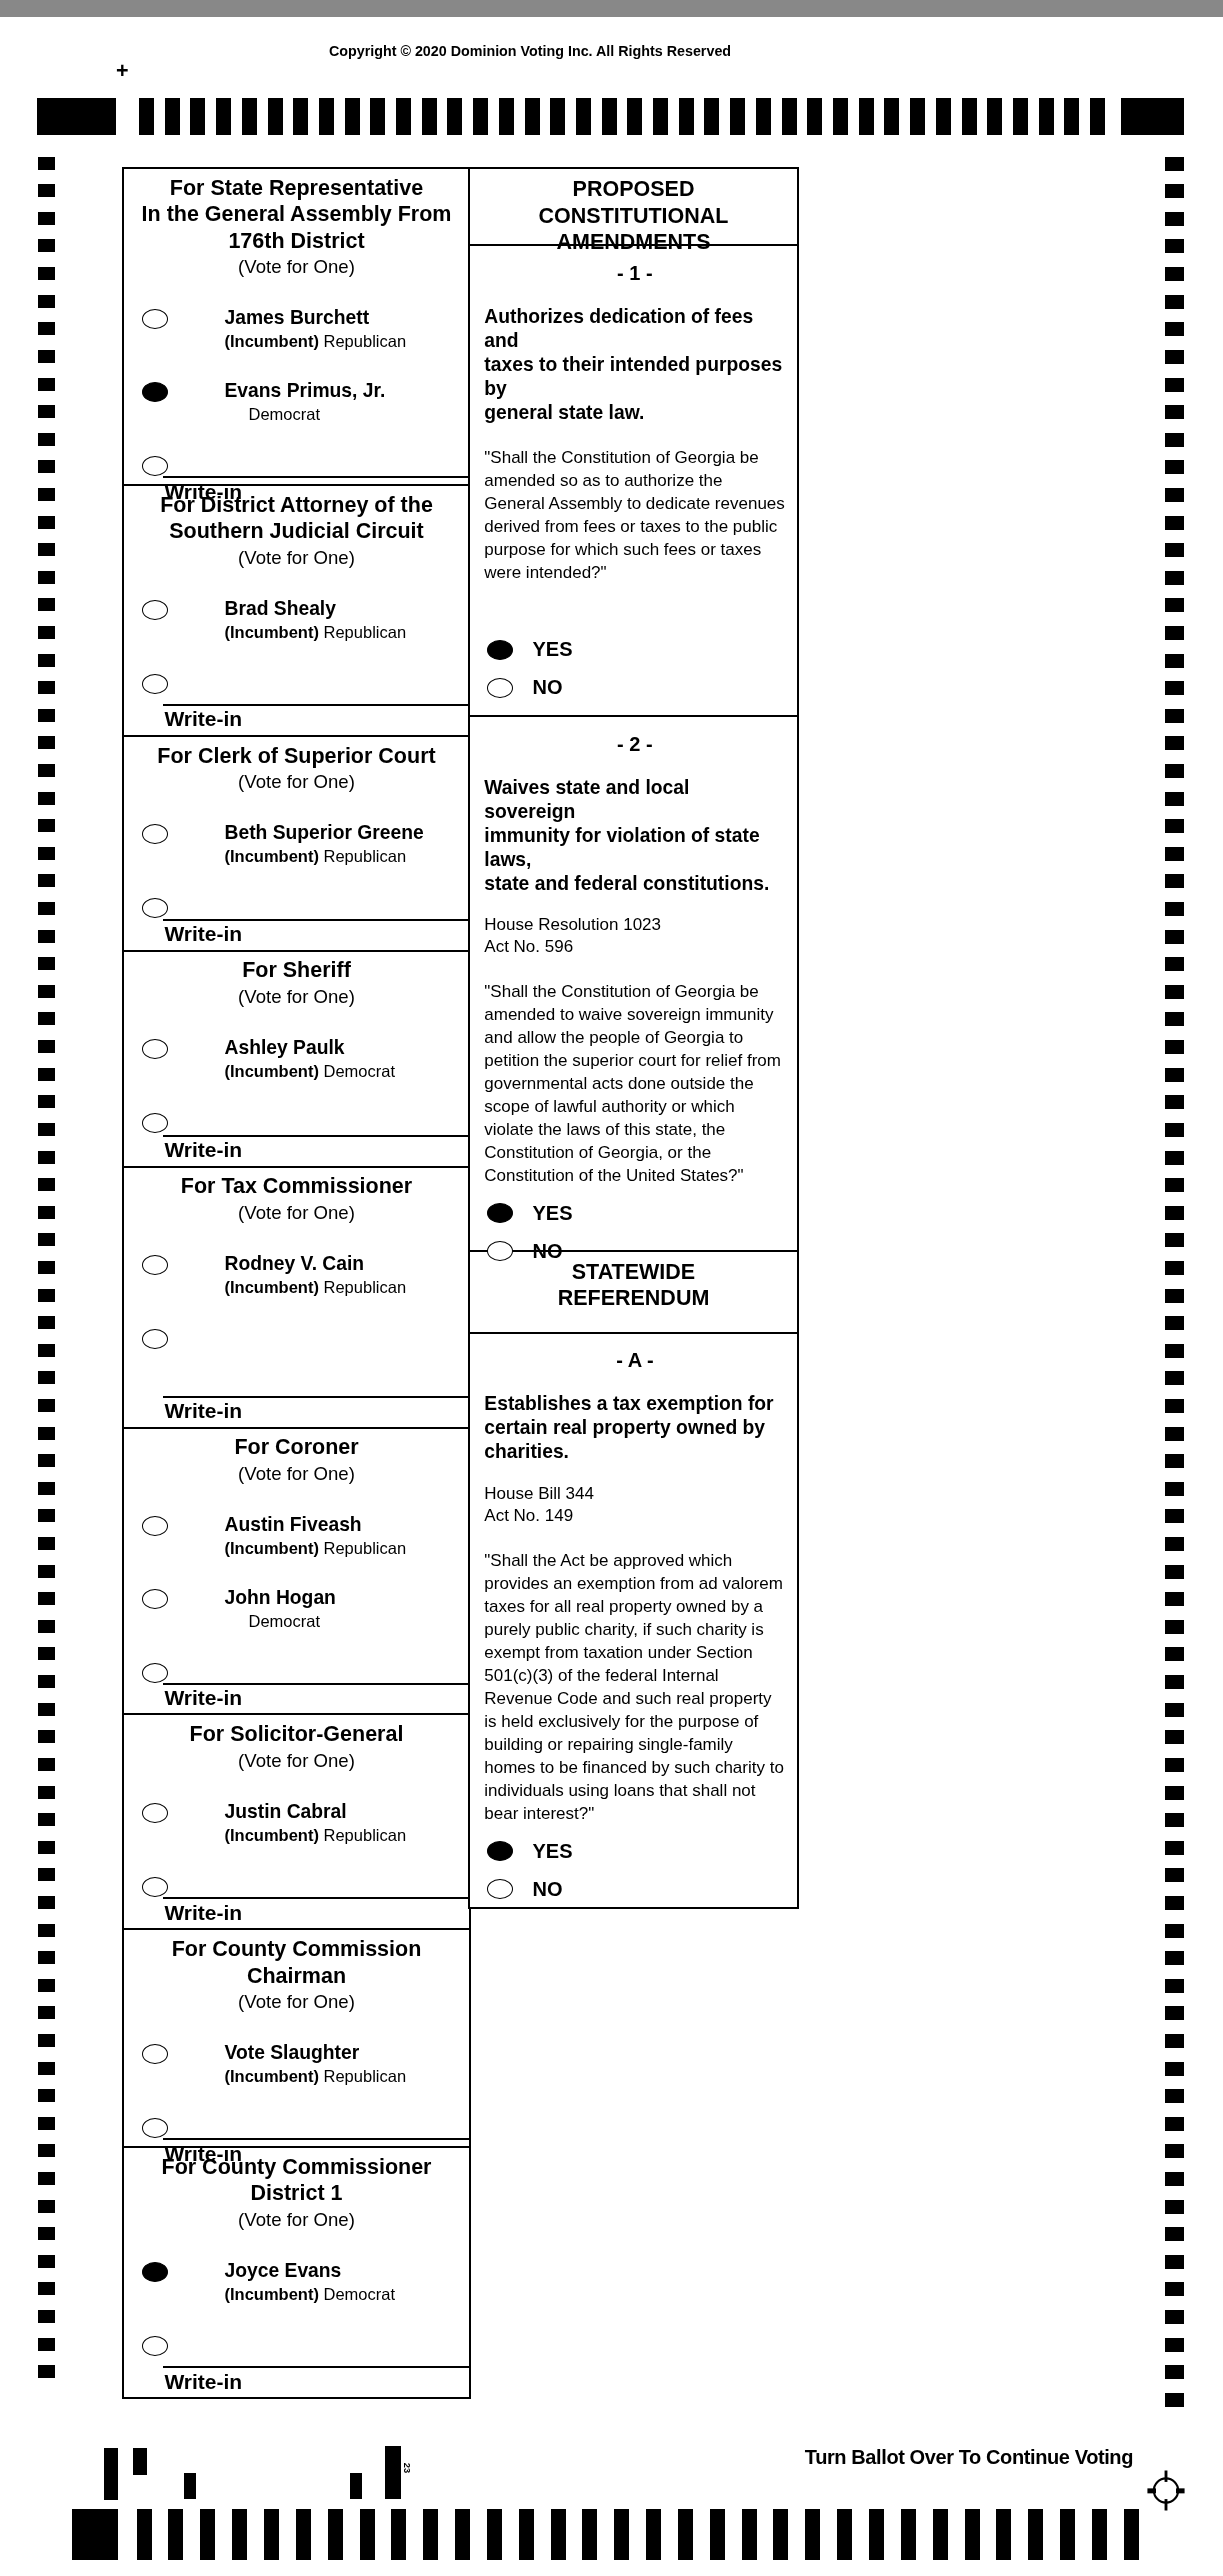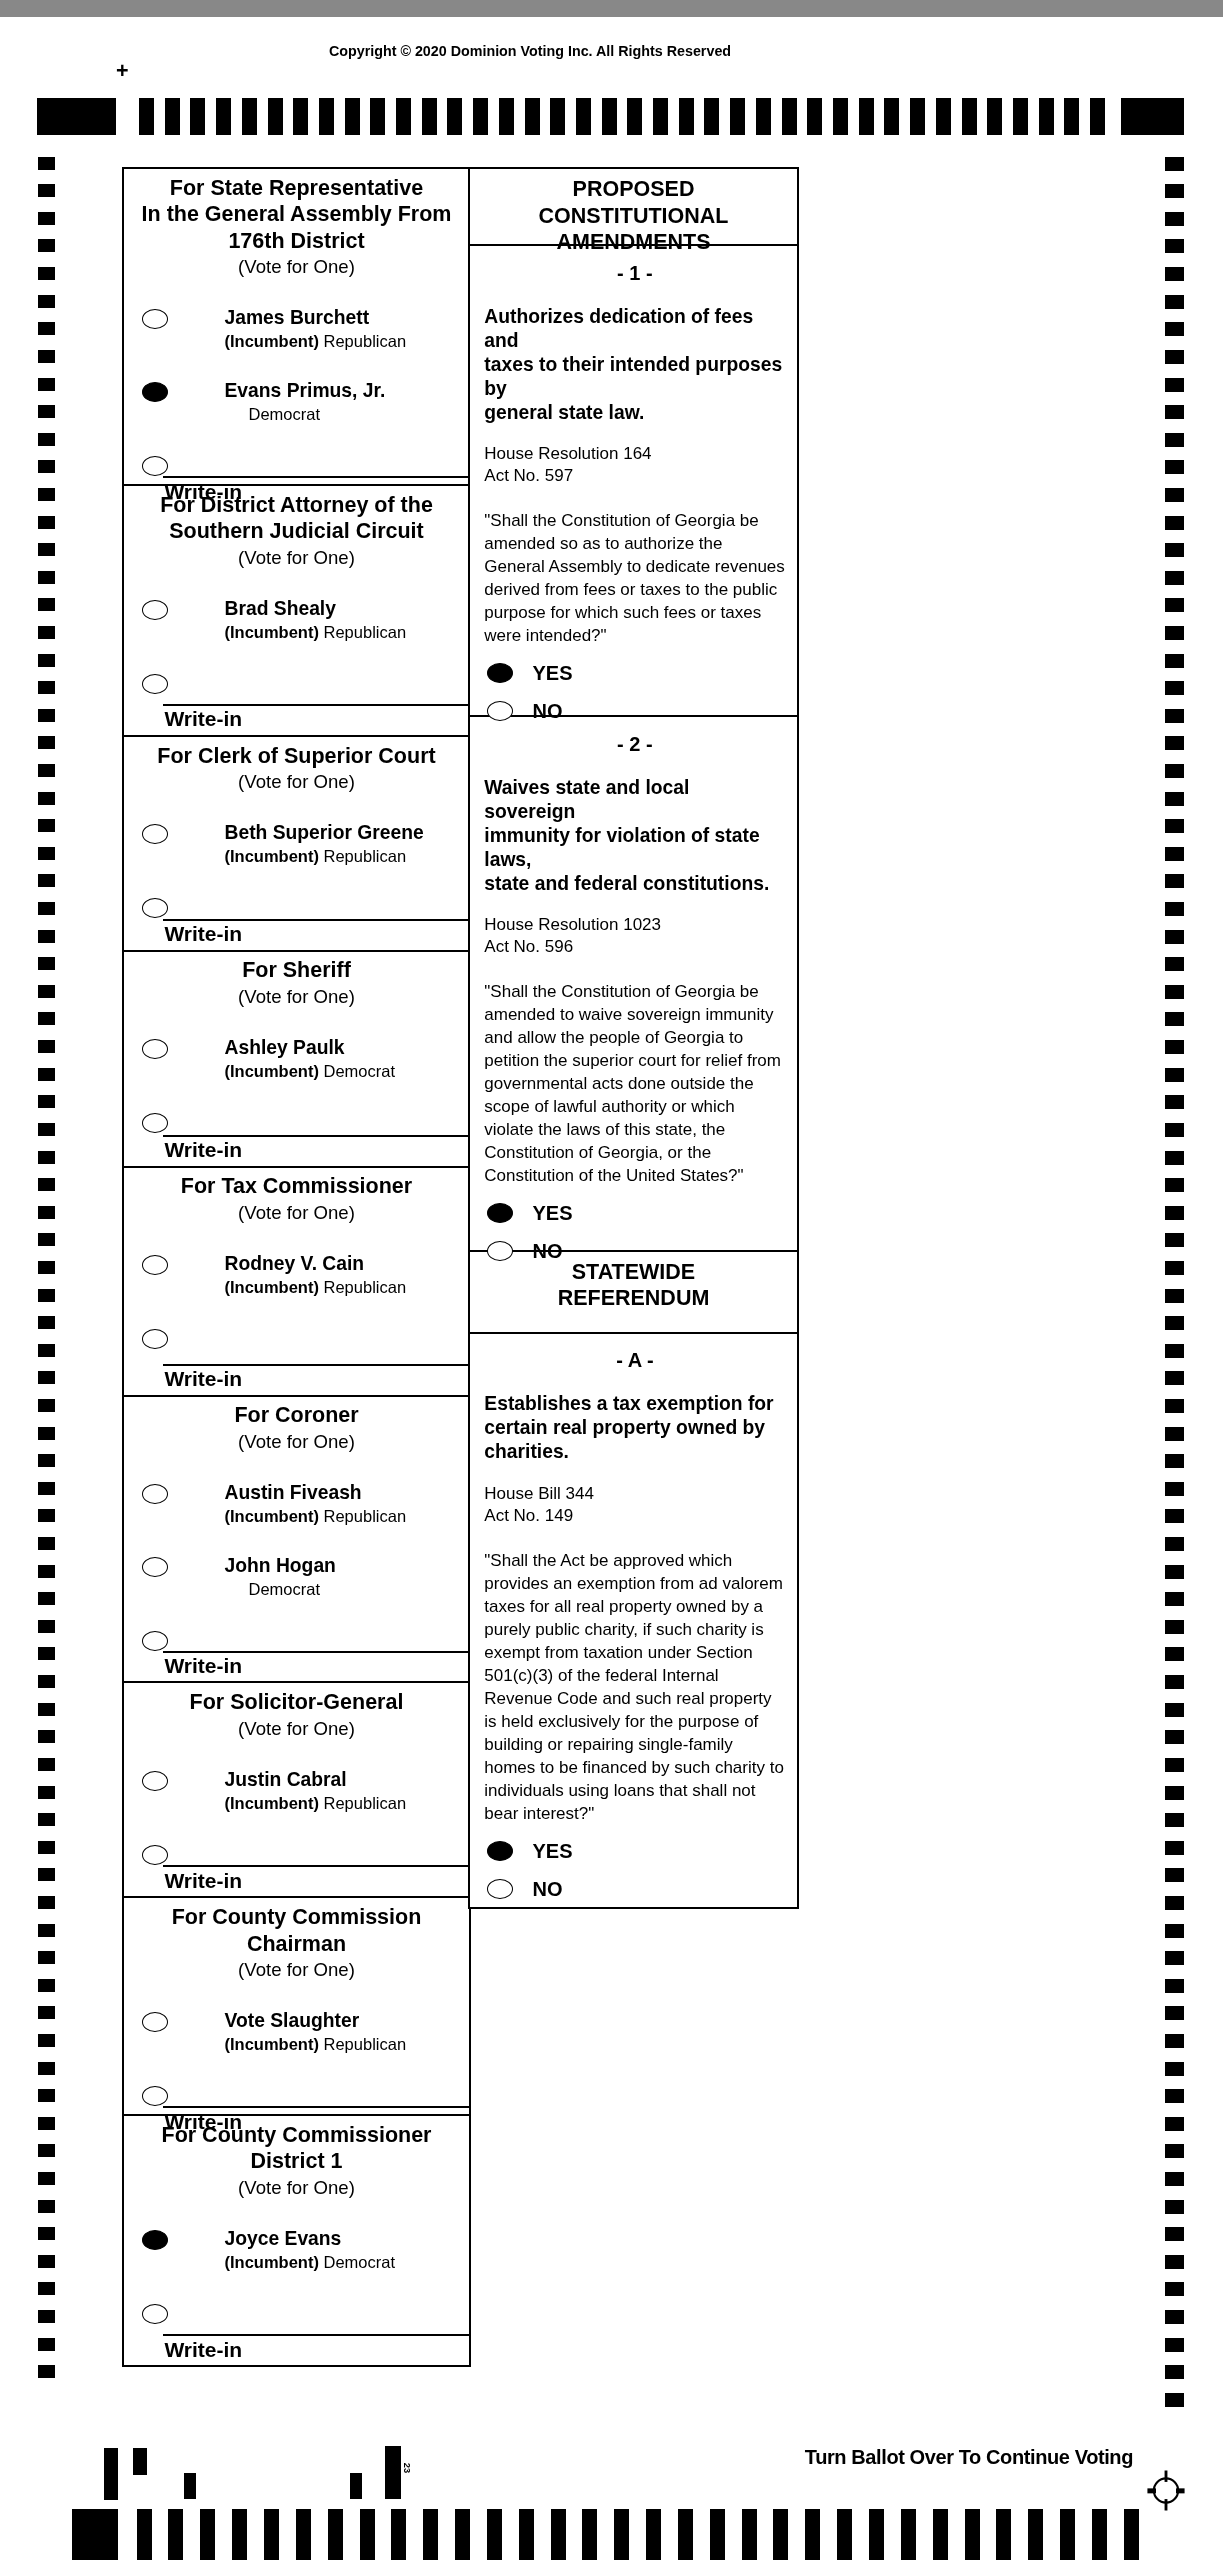--- a/index.html
+++ b/index.html
@@ -351,21 +351,21 @@
           <div class="cinfo">
             <div class="cname">Ashley Paulk</div>
             <div class="cparty"><span class="pb">(Incumbent)</span> Democrat</div>
           </div>
         </div>
         <div class="crow" style="margin-top: 30px;">
           <div class="oval"></div>
         </div>
         <div class="writein">Write-in</div>
       </div>
-      <div class="contest" style="height: 231px;">
+      <div class="contest" style="height: 263px;">
         <div class="ct">For Tax Commissioner</div>
         <div class="vfo">(Vote for One)</div>
         <div class="crow">
           <div class="oval"></div>
           <div class="cinfo">
             <div class="cname">Rodney V. Cain</div>
             <div class="cparty"><span class="pb">(Incumbent)</span> Republican</div>
           </div>
         </div>
         <div class="crow" style="margin-top: 30px;">
@@ -445,22 +445,20 @@
     </div>
   <div class="col col-measures" id="measures-col">
       <div class="mhead" style="height: 79px; box-sizing: border-box;">PROPOSED
 CONSTITUTIONAL
 AMENDMENTS</div>
       <div class="measure" style="height: 473px;">
         <div class="mnum">- 1 -</div>
         <div class="msum">Authorizes dedication of fees and
 taxes to their intended purposes by
 general state law.</div>
-        <div class="mauth">House Resolution 164
-Act No. 597</div>
         <div class="mq">"Shall the Constitution of Georgia be amended so as to authorize the General Assembly to dedicate revenues derived from fees or taxes to the public purpose for which such fees or taxes were intended?"</div>
         <div class="opts">
           <div class="opt">
             <div class="oval filled"></div>
             <div class="olabel">YES</div>
           </div>
           <div class="opt">
             <div class="oval"></div>
             <div class="olabel">NO</div>
           </div>

